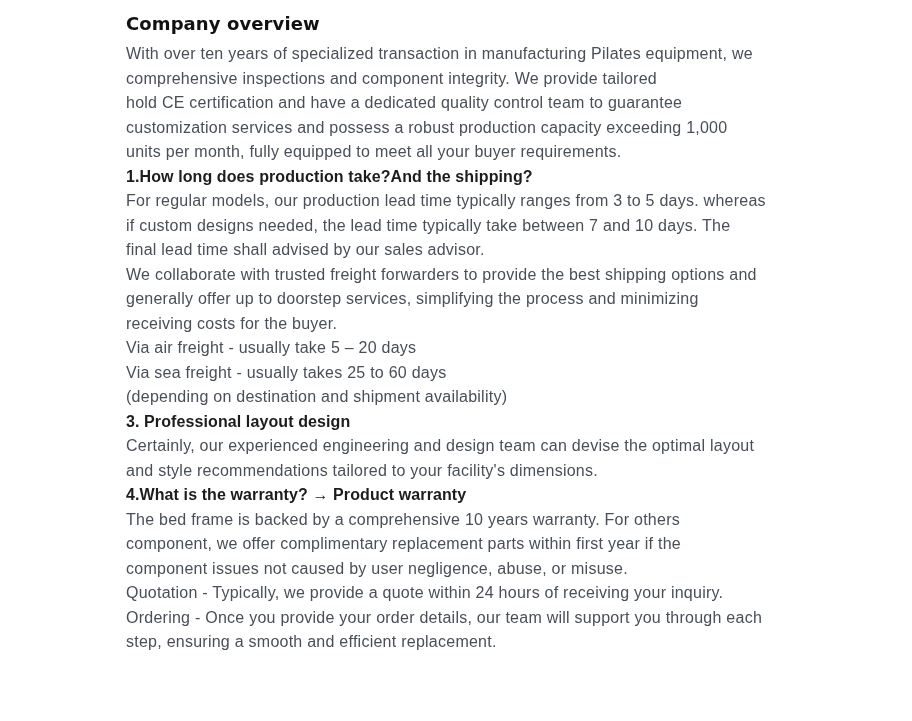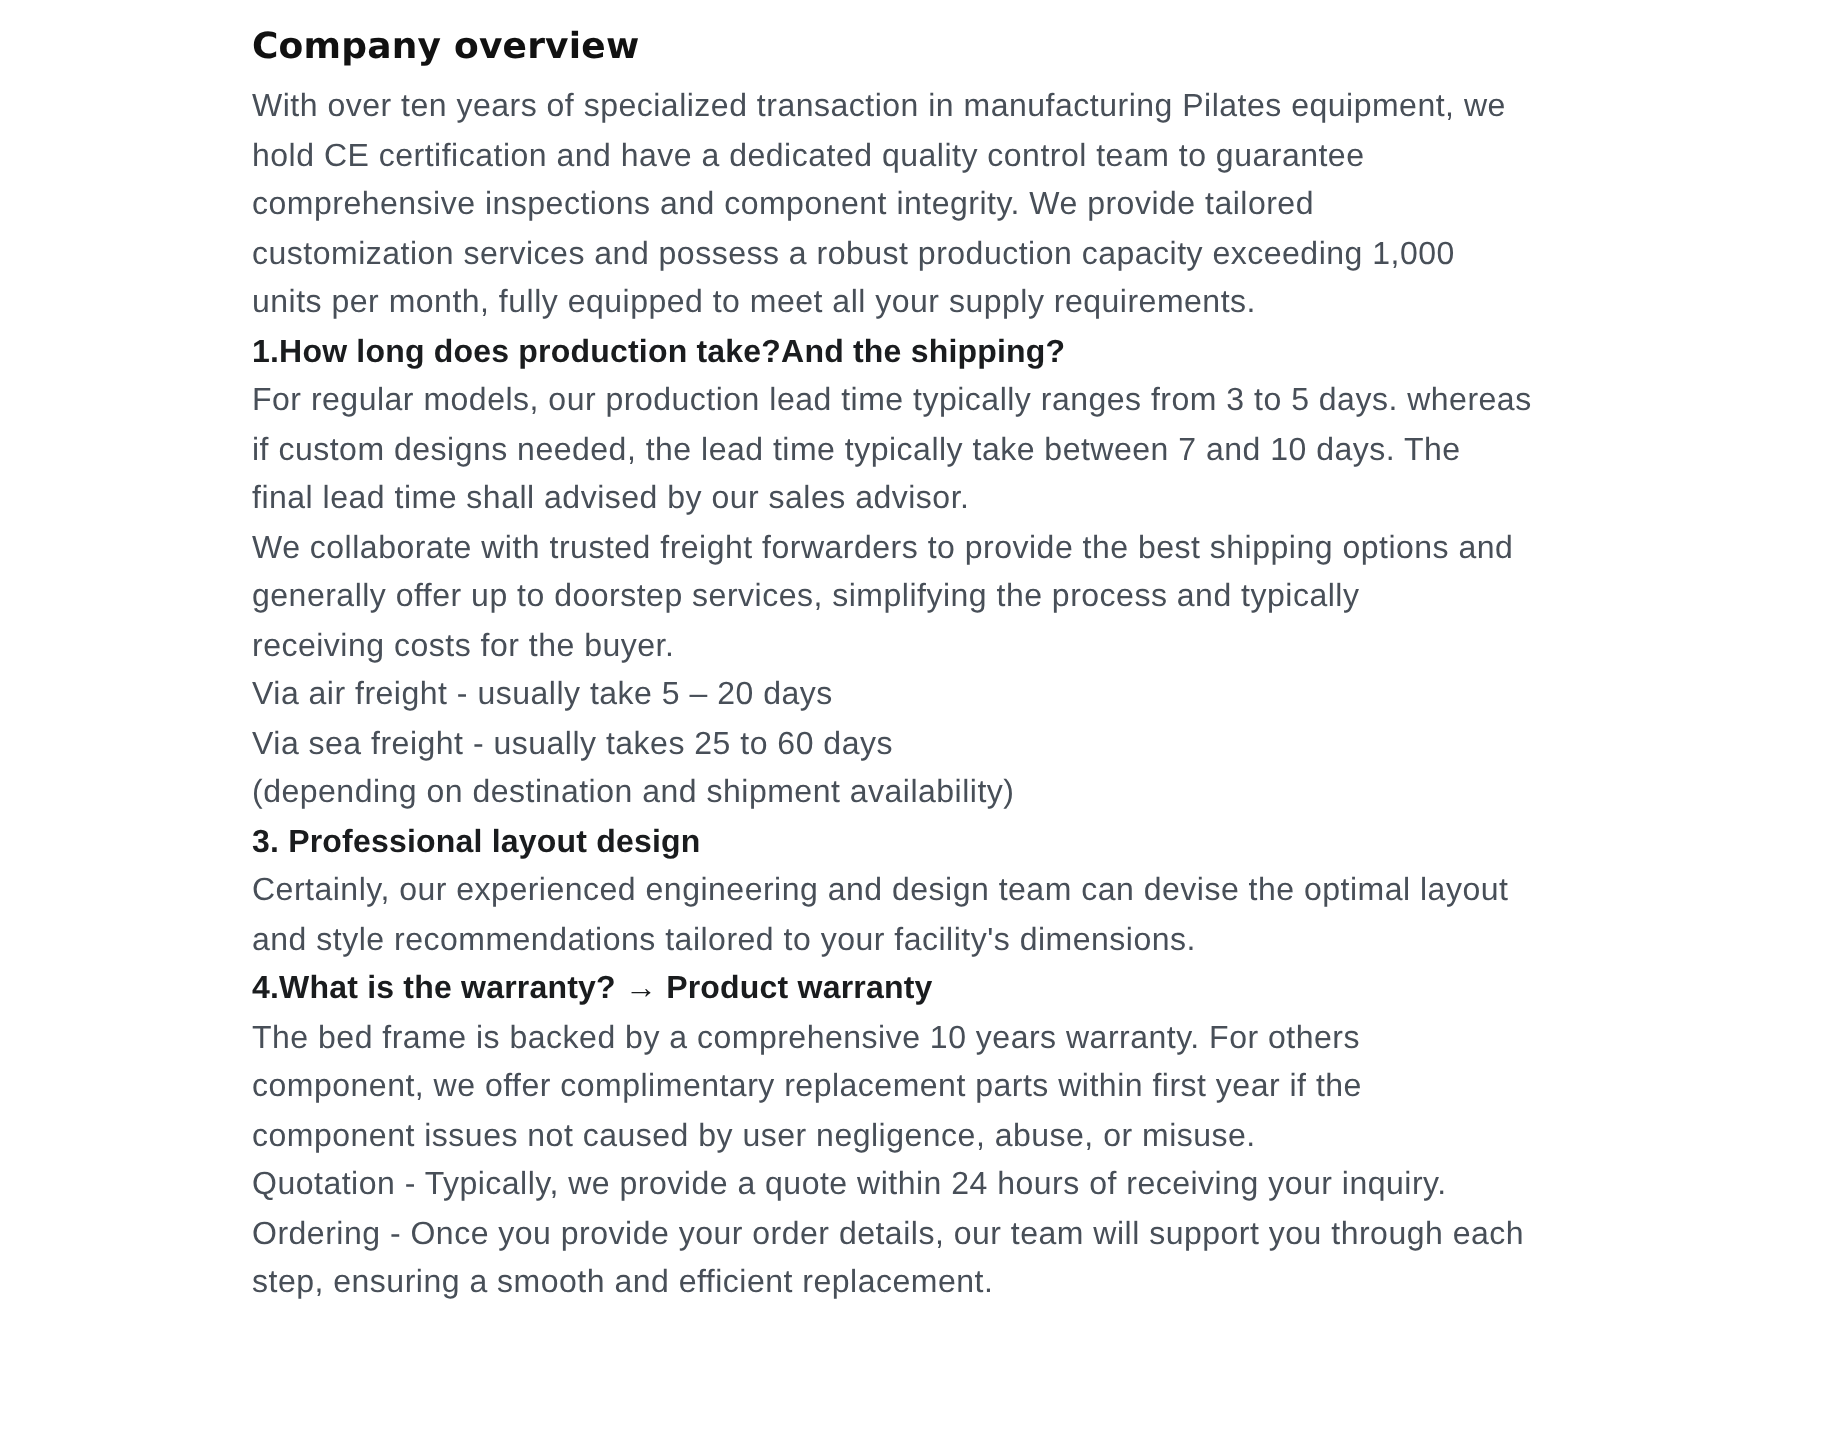--- a/index.html
+++ b/index.html
@@ -44,32 +44,32 @@
   }
 </style>
 </head>
 <body>
 
 <main class="doc">
 
   <h1 class="page-title">Company overview</h1>
 
   <p class="line">With over ten years of specialized transaction in manufacturing Pilates equipment, we</p>
+  <p class="line">comprehensive inspections and component integrity. We provide tailored</p>
   <p class="line">hold CE certification and have a dedicated quality control team to guarantee</p>
-  <p class="line">comprehensive inspections and component integrity. We provide tailored</p>
   <p class="line">customization services and possess a robust production capacity exceeding 1,000</p>
-  <p class="line">units per month, fully equipped to meet all your supply requirements.</p>
+  <p class="line">units per month, fully equipped to meet all your buyer requirements.</p>
 
   <h2 class="question first">1.How long does production take?And the shipping?</h2>
   <p class="line">For regular models, our production lead time typically ranges from 3 to 5 days. whereas</p>
   <p class="line">if custom designs needed, the lead time typically take between 7 and 10 days. The</p>
   <p class="line">final lead time shall advised by our sales advisor.</p>
 
   <p class="line">We collaborate with trusted freight forwarders to provide the best shipping options and</p>
-  <p class="line">generally offer up to doorstep services, simplifying the process and typically</p>
+  <p class="line">generally offer up to doorstep services, simplifying the process and minimizing</p>
   <p class="line">receiving costs for the buyer.</p>
   <p class="line">Via air freight - usually take 5 – 20 days</p>
   <p class="line">Via sea freight - usually takes 25 to 60 days</p>
   <p class="line">(depending on destination and shipment availability)</p>
 
   <h2 class="question">3. Professional layout design</h2>
   <p class="line">Certainly, our experienced engineering and design team can devise the optimal layout</p>
   <p class="line">and style recommendations tailored to your facility's dimensions.</p>
 
   <h2 class="question">4.What is the warranty? → Product warranty</h2>

